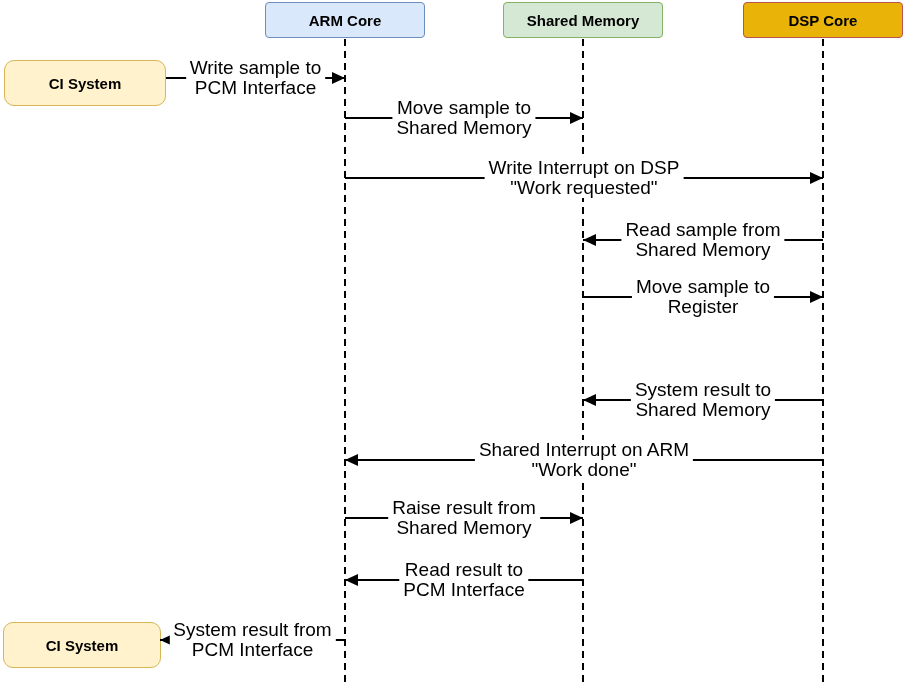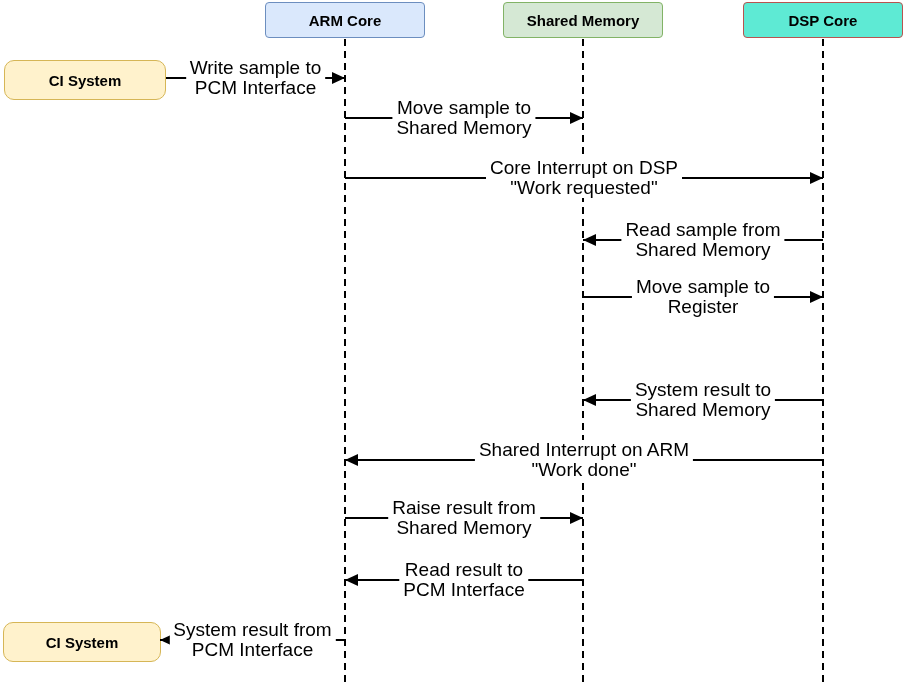--- a/index.html
+++ b/index.html
@@ -22,26 +22,26 @@
     border-radius: 4px;
     display: flex;
     align-items: center;
     justify-content: center;
     font-size: 15px;
     font-weight: bold;
     box-sizing: border-box;
   }
   .actor-arm    { left: 265px; background: #dae8fc; border: 1.5px solid #6c8ebf; }
   .actor-shared { left: 503px; background: #d5e8d4; border: 1.5px solid #82b366; }
-  .actor-dsp    { left: 743px; background: #5eead4; border: 1.5px solid #b85450; }
+  .actor-dsp    { left: 743px; background: #eab308; border: 1.5px solid #b85450; }
 
   
   .ci-box {
     position: absolute;
-    height: 40px;
+    height: 46px;
     border-radius: 10px;
     background: #fff2cc;
     border: 1.5px solid #d6b656;
     display: flex;
     align-items: center;
     justify-content: center;
     font-size: 15px;
     font-weight: bold;
     box-sizing: border-box;
   }
@@ -144,21 +144,21 @@
     <div class="mlabel">
       <span>Move sample to</span>
       <span>Shared Memory</span>
     </div>
   </div>
 
   <div class="message m2">
     <div class="mline"></div>
     <div class="mhead right"></div>
     <div class="mlabel">
-      <span>Core Interrupt on DSP</span>
+      <span>Write Interrupt on DSP</span>
       <span>"Work requested"</span>
     </div>
   </div>
 
   <div class="message m3">
     <div class="mline"></div>
     <div class="mhead left"></div>
     <div class="mlabel">
       <span>Read sample from</span>
       <span>Shared Memory</span>

